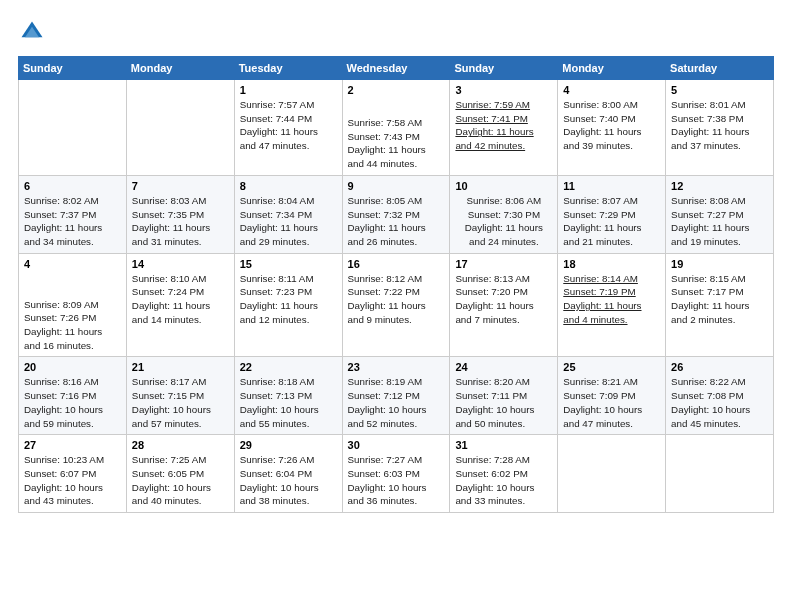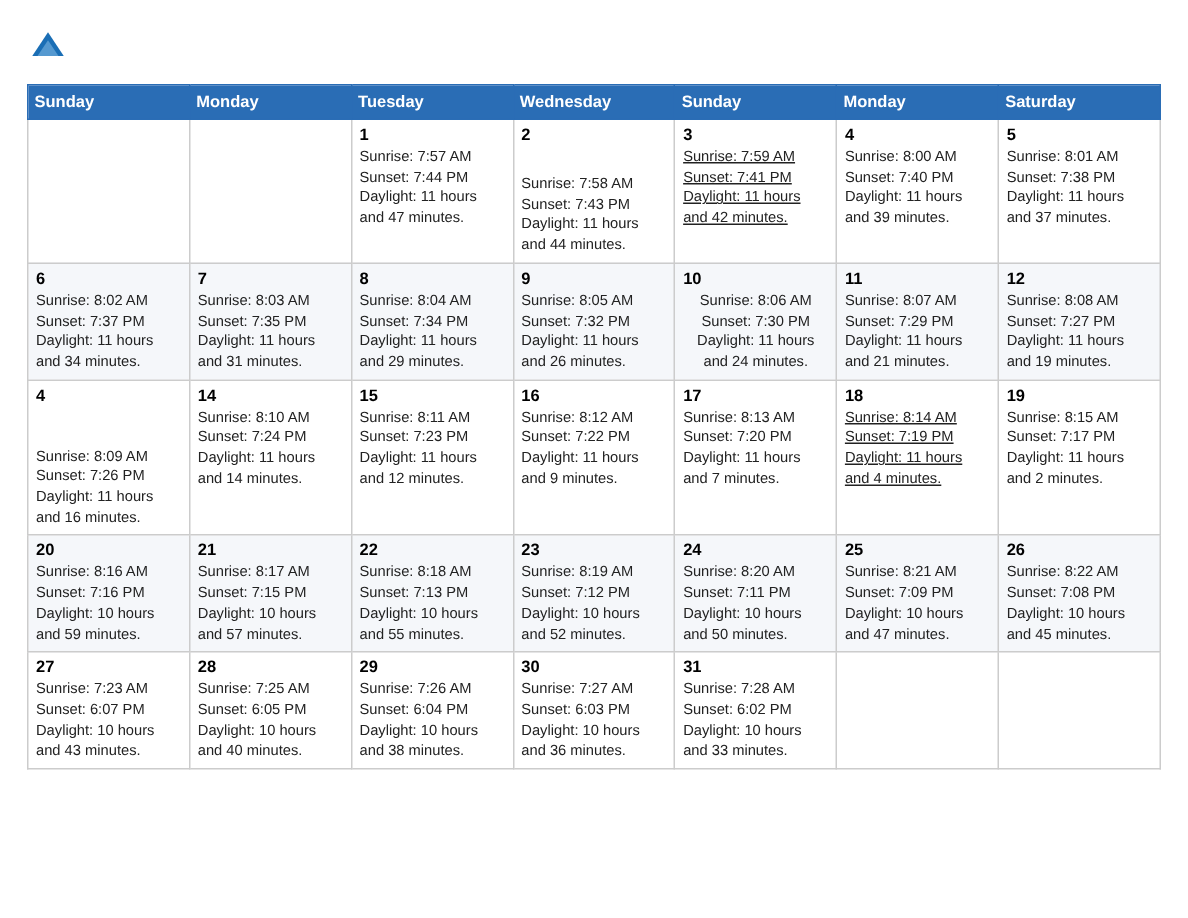--- a/index.html
+++ b/index.html
@@ -297,21 +297,21 @@
           <td>
             <span class="day-num">26</span>
             <div class="day-info" style="white-space: pre-line;">Sunrise: 8:22 AM
 Sunset: 7:08 PM
 Daylight: 10 hours and 45 minutes.</div>
           </td>
         </tr>
         <tr>
           <td>
             <span class="day-num">27</span>
-            <div class="day-info" style="white-space: pre-line;">Sunrise: 7:23 AM
+            <div class="day-info" style="white-space: pre-line;">Sunrise: 10:23 AM
 Sunset: 6:07 PM
 Daylight: 10 hours and 43 minutes.</div>
           </td>
           <td>
             <span class="day-num">28</span>
             <div class="day-info" style="white-space: pre-line;">Sunrise: 7:25 AM
 Sunset: 6:05 PM
 Daylight: 10 hours and 40 minutes.</div>
           </td>
           <td>

